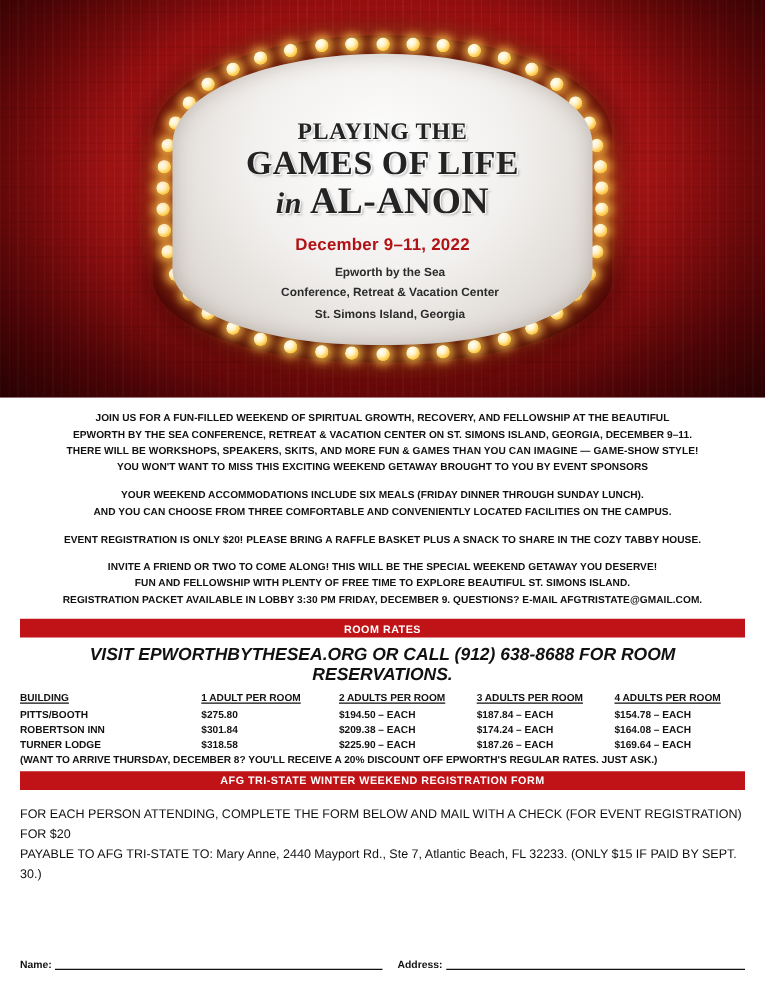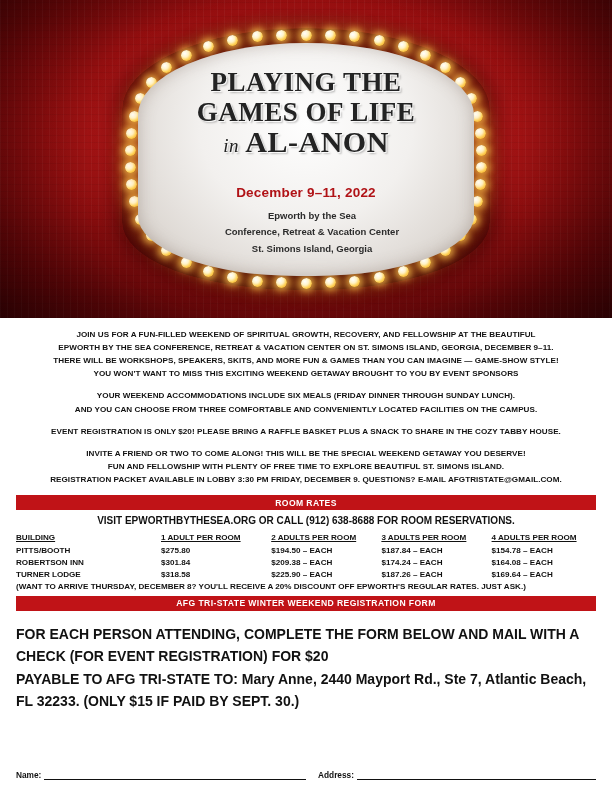--- a/index.html
+++ b/index.html
@@ -72,30 +72,30 @@
     color: #2d2d2d;
   }
   .title-line {
     font-family: "Liberation Serif", serif;
     font-weight: bold;
     letter-spacing: 0.5px;
     line-height: 1.02;
     color: #232323;
     text-shadow: 1px 1px 0 rgba(255,255,255,0.85), 2px 2px 2px rgba(0,0,0,0.25);
   }
-  .t1 { font-size: 27px; }
+  .t1 { font-size: 19px; margin-top: 27px; }
   .t2 { font-size: 27px; margin-top: 2px; }
   .t3 { font-size: 30px; margin-top: 1px; }
   .t3 .small-in {
-    font-size: 19px;
+    font-size: 24px;
     font-style: italic;
-    font-weight: normal;
+    font-weight: bold;
   }
   .date-line {
-    margin-top: 27px;
+    margin-top: 11px;
     font-size: 13.5px;
     font-weight: bold;
     color: #b01216;
     letter-spacing: 0.2px;
   }
   .venue {
     margin-top: 8px;
     font-size: 9.5px;
     font-weight: bold;
     color: #2b2b2b;
@@ -131,23 +131,24 @@
     text-align: center;
     font-size: 8.6px;
     font-weight: bold;
     letter-spacing: 0.4px;
     padding: 2.5px 0;
     margin: 3px 0 5px 0;
   }
 
   .center-line {
     text-align: center;
-    font-size: 10px;
+    font-size: 14px;
     font-weight: bold;
     margin: 0 0 7px 0;
+    font-style: italic;
   }
 
   table.rates {
     width: 100%;
     border-collapse: collapse;
     font-size: 8.1px;
     font-weight: bold;
   }
   table.rates th {
     text-align: left;
@@ -167,22 +168,22 @@
   .col3 { width: 19%; }
   .col4 { width: 18%; }
 
   .note {
     font-size: 8.1px;
     font-weight: bold;
     margin: 2px 0 5px 0;
   }
 
   .form-intro {
-    font-size: 14px;
-    font-weight: bold;
+    font-size: 10px;
+    font-weight: normal;
     line-height: 1.6;
     margin: 12px 0 10px 0;
   }
 
   .form-rows { margin-top: 6px; }
   .form-row {
     display: flex;
     align-items: flex-end;
     font-size: 8.3px;
     font-weight: bold;

